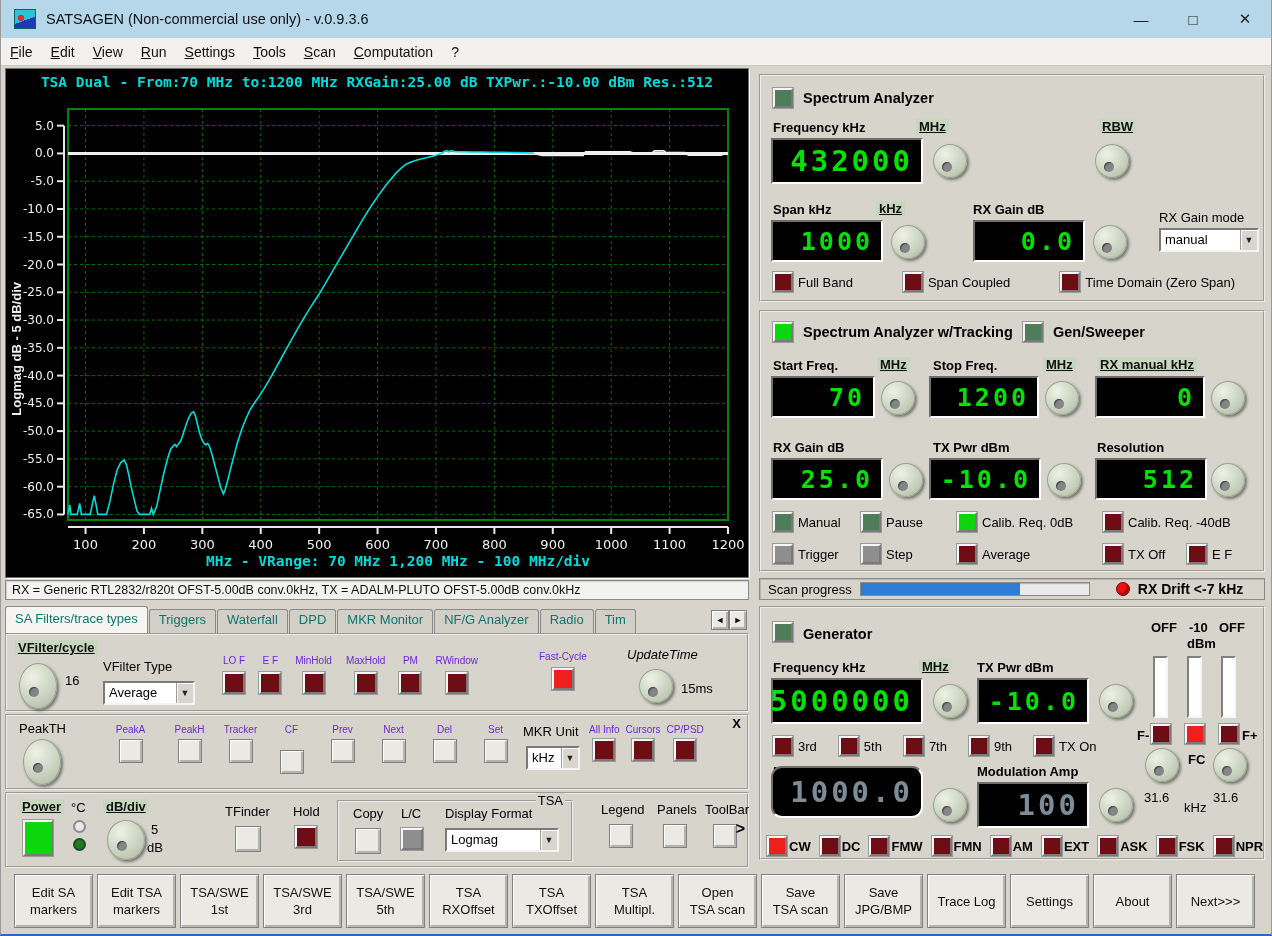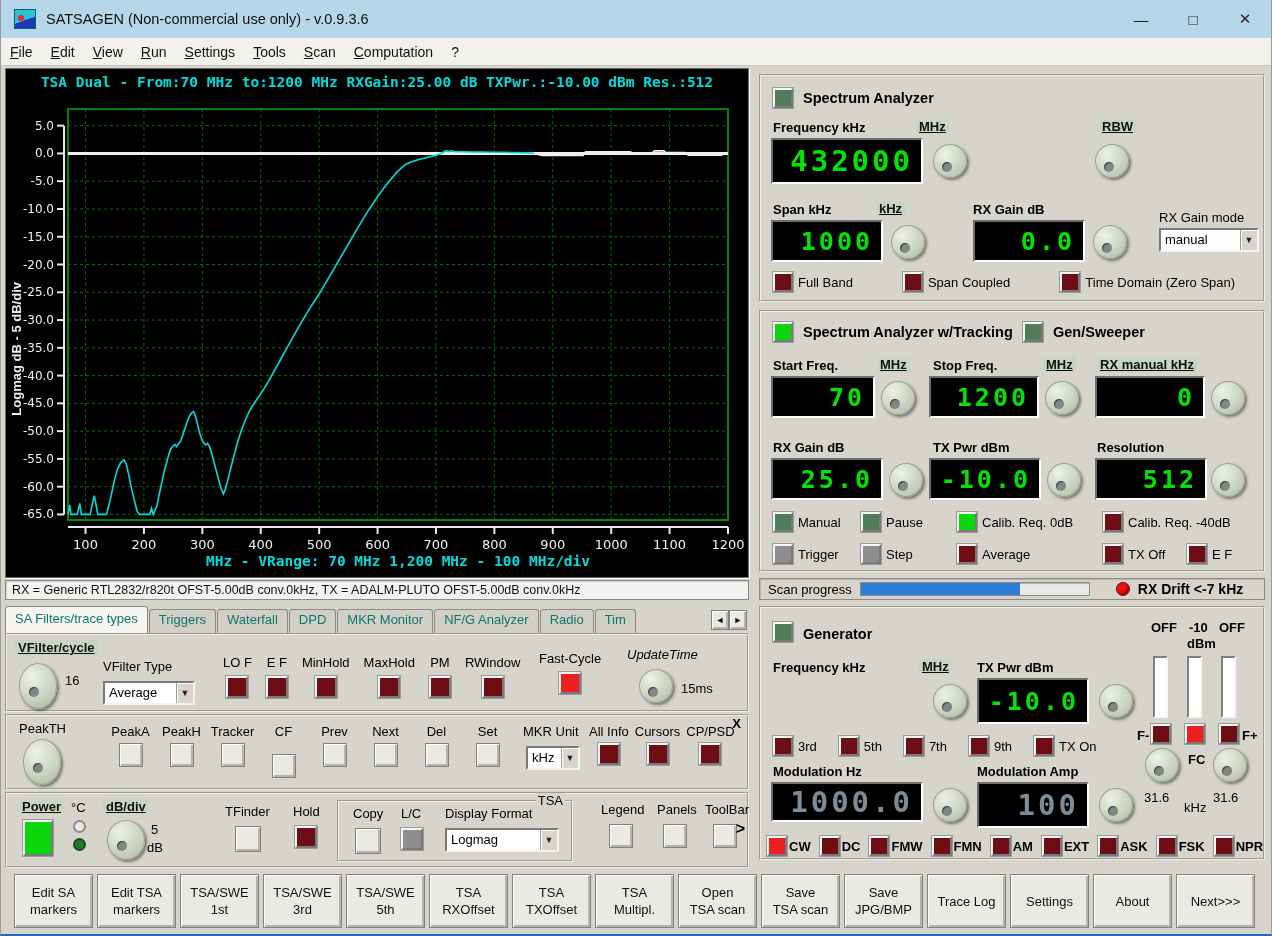--- a/index.html
+++ b/index.html
@@ -69,21 +69,21 @@
 
   
   #tabs-panel { left:4px; top:606px; width:744px; height:106px; }
   .tabstrip { position:absolute; left:0; top:0; width:100%; height:27px; display:flex; align-items:flex-end; }
   .tab { height:24px; padding:2px 9px 0; font-size:13px; color:#0f766e; background:#d2cfc7; border:1px solid #8a8a8a; border-bottom:none; border-radius:3px 3px 0 0; margin-right:1px; white-space:nowrap; overflow:hidden; }
   .tab[data-active="true"] { height:27px; background:#f6f5f2; font-size:13px; padding-top:4px; position:relative; z-index:2; }
   .tab-scroll { position:absolute; right:2px; top:4px; display:flex; }
   .tab-scroll .btn { width:18px; height:20px; font-size:9px; }
   .tab-body { position:absolute; left:0; top:27px; right:0; bottom:0; border:2px groove #efede9; background:#d7d4cc; }
   .col-check { display:flex; flex-direction:column; align-items:center; gap:6px; }
-  .col-check .t { font-size:13px; color:#000000; white-space:nowrap; }
+  .col-check .t { font-size:10px; color:#6d28d9; white-space:nowrap; }
   .cb22 { width:22px; height:22px; }
   #markers-panel { left:4px; top:714px; width:744px; height:76px; }
   #power-panel { left:4px; top:792px; width:744px; height:76px; }
   .sq-btn { width:24px; height:24px; }
   .circle-ind { width:13px; height:13px; border-radius:50%; }
 
   
   #bottom-bar { left:0; top:866px; width:1272px; height:70px; display:flex; gap:4px; padding:8px 0 0 13px; }
   .big-btn { width:79px; height:54px; flex-direction:column; line-height:17px; text-align:center; }
 </style>
@@ -353,20 +353,23 @@
   <span class="lbl" style="font-size:14px;">RX Drift &lt;-7 kHz</span>
 </div>
 
 <div class="gpanel" id="gen-panel">
   <span class="cb abs" style="left:12px;top:14px;" data-state="off-green"></span>
   <span class="panel-title abs" style="left:42px;top:18px;">Generator</span>
 
   <span class="lbl abs" style="left:12px;top:52px;">Frequency kHz</span>
   <span class="tag abs" style="left:158px;top:51px;">MHz</span>
   <span class="lbl abs" style="left:216px;top:52px;">TX Pwr dBm</span>
+  <div class="led led-lg" style="left:10px;top:70px;width:152px;height:46px;">
+      <span>5000000</span>
+    </div>
   <span class="knob abs" style="left:172px;top:76px;"></span>
   <div class="led led-md" style="left:216px;top:70px;width:112px;height:46px;">
       <span>-10.0</span>
     </div>
   <span class="knob abs" style="left:338px;top:76px;"></span>
 
   <div class="abs" style="left:12px;top:128px;display:flex;gap:22px;">
 
   <label class="cb-item">
       <span class="cb" data-state="off-red"></span>
@@ -385,21 +388,21 @@
       <span class="lbl-n">9th</span>
     </label>
       <label class="cb-item">
       <span class="cb" data-state="off-red"></span>
       <span class="lbl-n">TX On</span>
     </label>
     </div>
 
   <span class="lbl abs" style="left:12px;top:156px;">Modulation Hz</span>
   <span class="lbl abs" style="left:216px;top:156px;">Modulation Amp</span>
-  <div class="led led-lg dim" style="left:10px;top:174px;width:152px;height:40px;">
+  <div class="led led-lg dim" style="left:10px;top:158px;width:152px;height:52px;border-radius:11px;">
       <span>1000.0</span>
     </div>
   <span class="knob abs" style="left:172px;top:180px;"></span>
   <div class="led led-lg dim" style="left:216px;top:174px;width:112px;height:46px;">
       <span>100</span>
     </div>
   <span class="knob abs" style="left:338px;top:180px;"></span>
 
   <div class="abs" style="left:6px;top:228px;display:flex;gap:9px;">
 
@@ -525,21 +528,21 @@
 
 <div class="gpanel" id="markers-panel">
   <span class="lbl-n abs" style="left:12px;top:5px;">PeakTH</span>
   <span class="knob k-oval abs" style="left:16px;top:23px;"></span>
   <div class="abs" style="left:98px;top:8px;display:flex;">
 
   <div class="col-check" style="width:51px;gap:4px;">
       <span class="t">PeakA</span>
       <div class="btn sq-btn"></div>
     </div>
-      <div class="col-check" style="width:51px;gap:4px;">
+      <div class="col-check" style="width:51px;gap:4px;margin-left:8px;">
       <span class="t">PeakH</span>
       <div class="btn sq-btn"></div>
     </div>
       <div class="col-check" style="width:51px;gap:4px;">
       <span class="t">Tracker</span>
       <div class="btn sq-btn"></div>
     </div>
       <div class="col-check" style="width:51px;gap:15px;text-align:center;">
       <span class="t">CF</span>
       <div class="btn sq-btn"></div>

